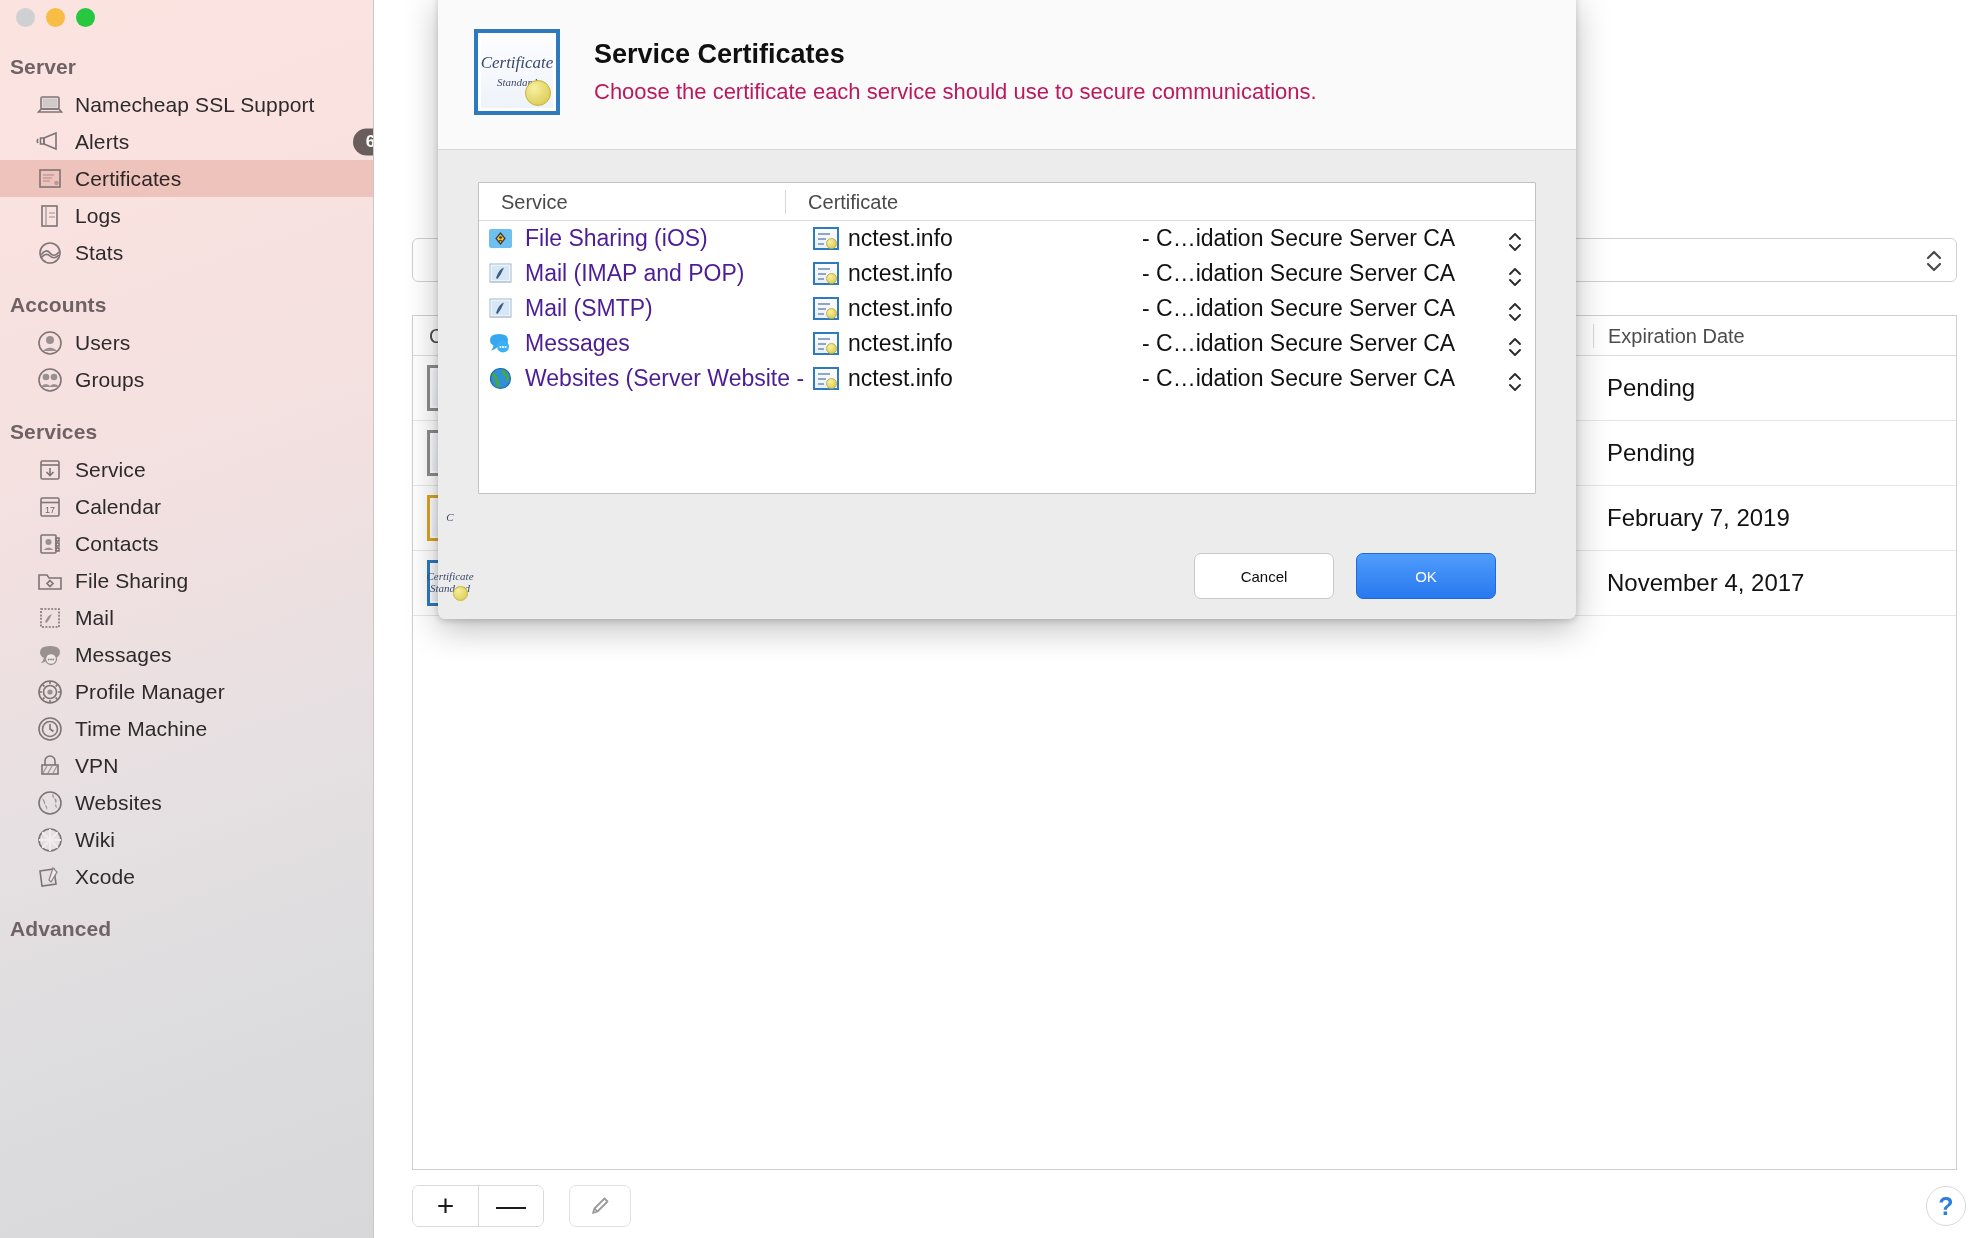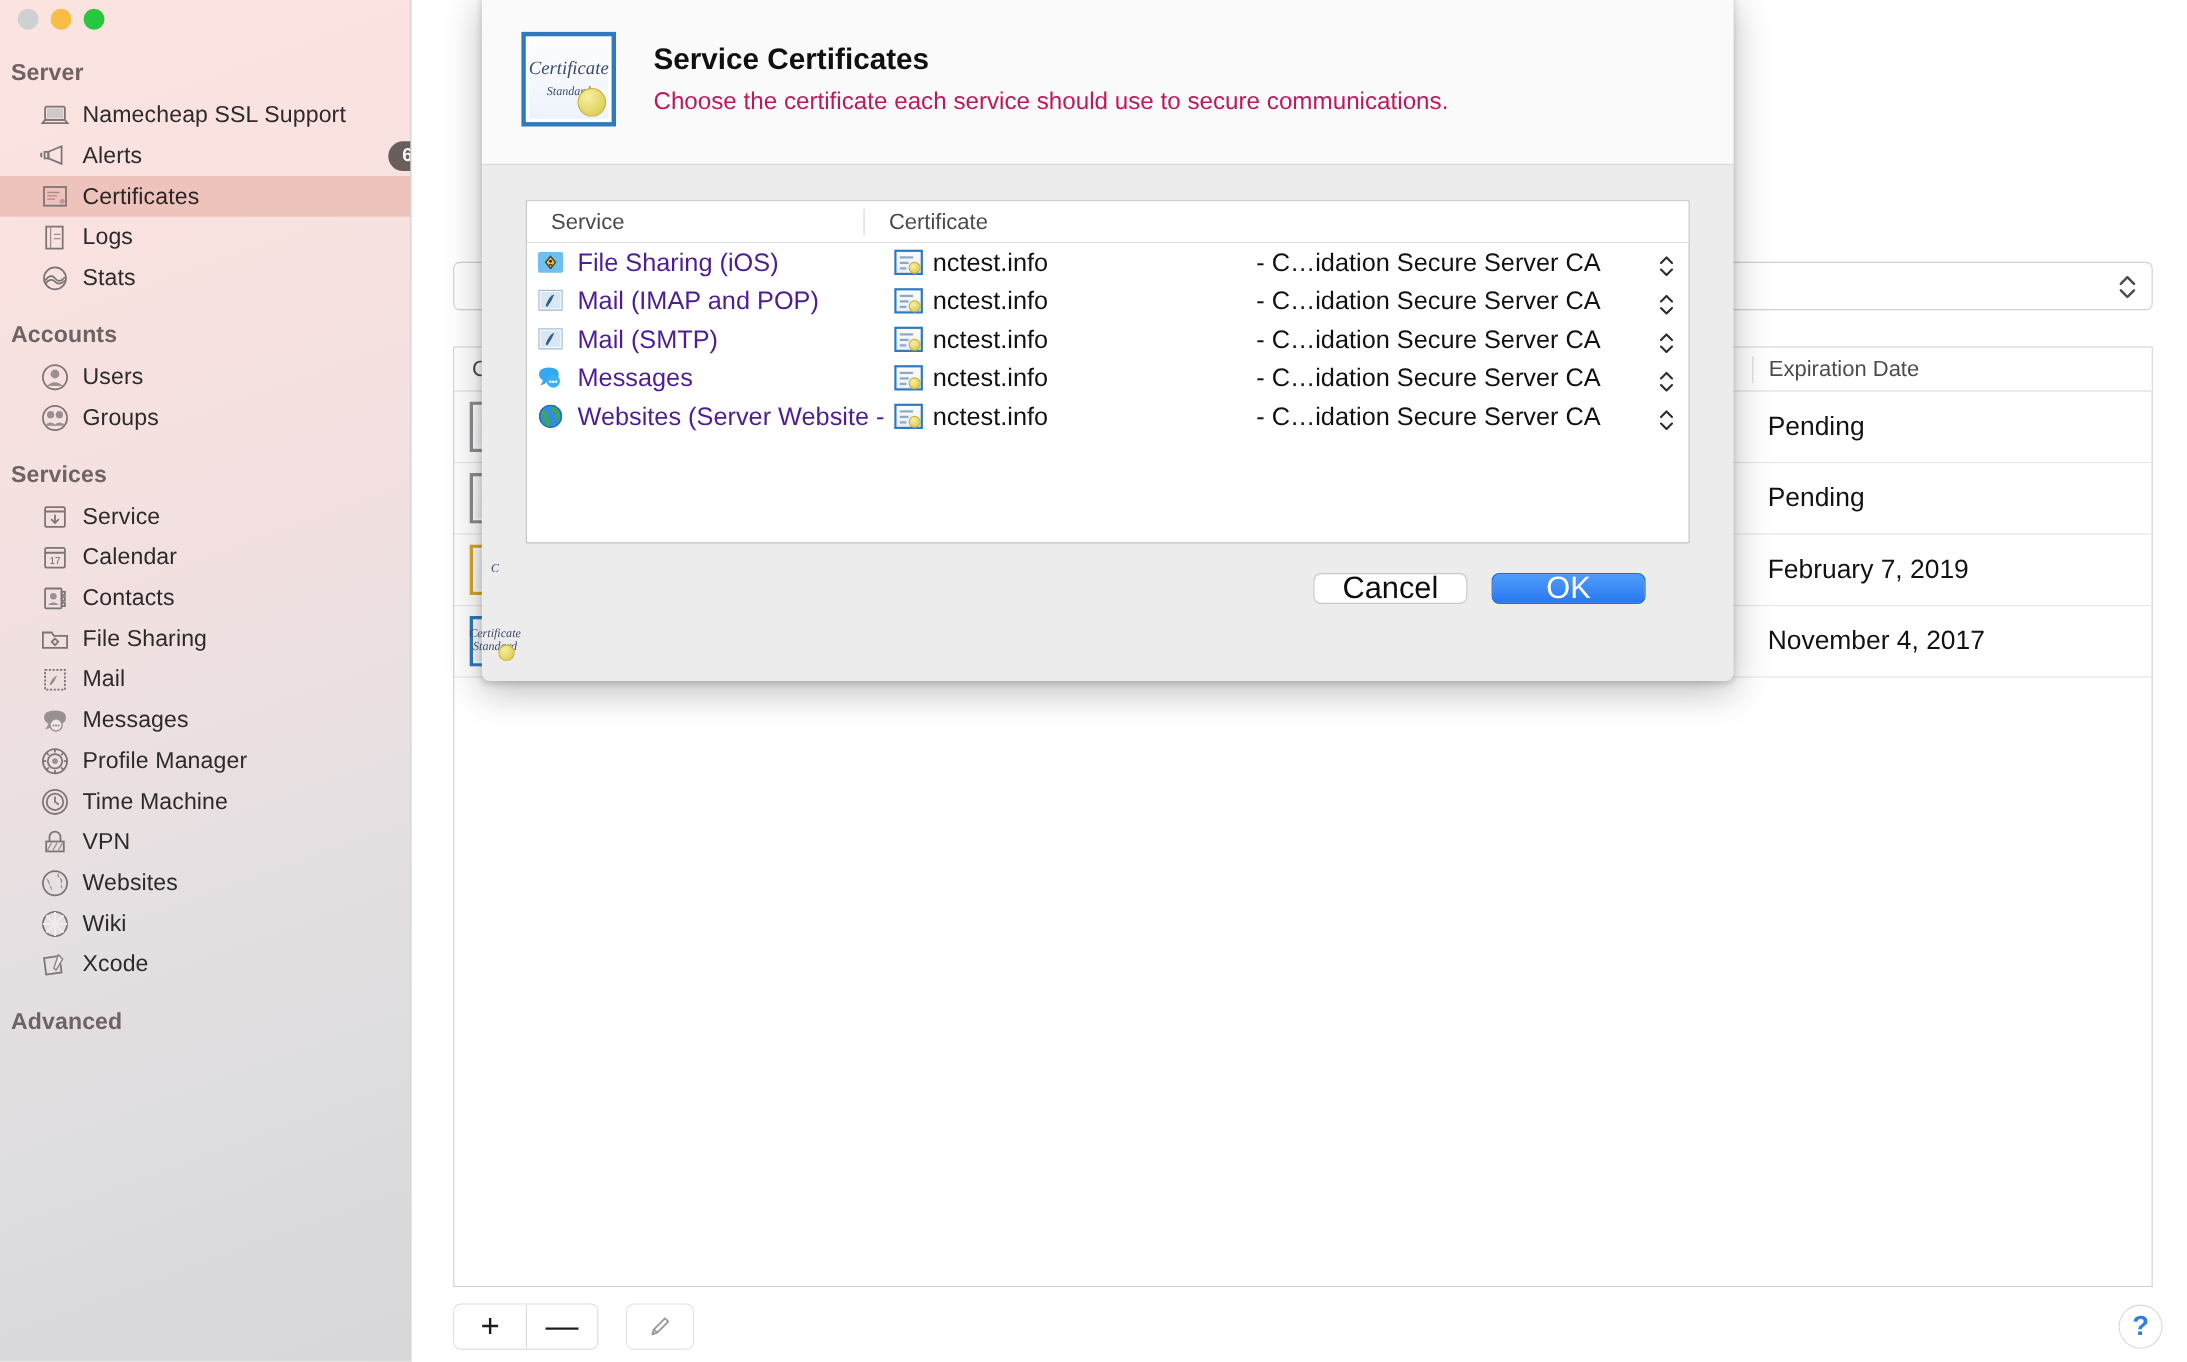--- a/index.html
+++ b/index.html
@@ -224,23 +224,23 @@
   .dt-cert .cico { width: 26px; height: 23px; flex: none; margin-right: 9px; }
   .dt-cert .ctxt { font-size: 23px; color: #111; white-space: nowrap; }
   .dt-cert .cissuer { font-size: 23px; color: #111; position: absolute; left: 335px; white-space: nowrap; }
   .dt-cert .stepper { position: absolute; right: 10px; top: 2px; }
 
   .dlg-footer {
     display: flex; justify-content: flex-end; align-items: center;
     gap: 22px; padding: 27px 40px 0 40px;
   }
   .btn {
-    height: 28px; min-width: 140px; border-radius: 7px;
-    font-size: 28px; display: flex; align-items: center; justify-content: center;
-    border: 1px solid #c9c9c9; background: #fff; color: #0d0d0d;
+    height: 46px; min-width: 140px; border-radius: 7px;
+    font-size: 15px; display: flex; align-items: center; justify-content: center;
+    border: 1px solid #c9c9c9; background: #fff; color: #0d0d0d; margin-top: 32px;
   }
   .btn.primary {
     background: linear-gradient(180deg, #4f9dfb 0%, #2878f0 100%);
     border-color: #2069d8; color: #fff;
   }
 
   .stepper { width: 20px; height: 30px; display: flex; flex-direction: column; align-items: center; justify-content: center; gap: 5px; }
   .stepper svg { display: block; }
 
   .mini-cert {

